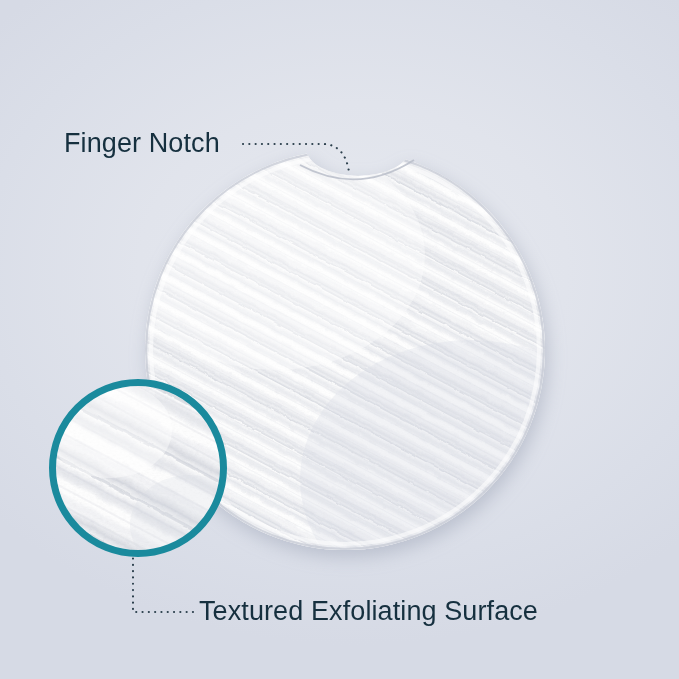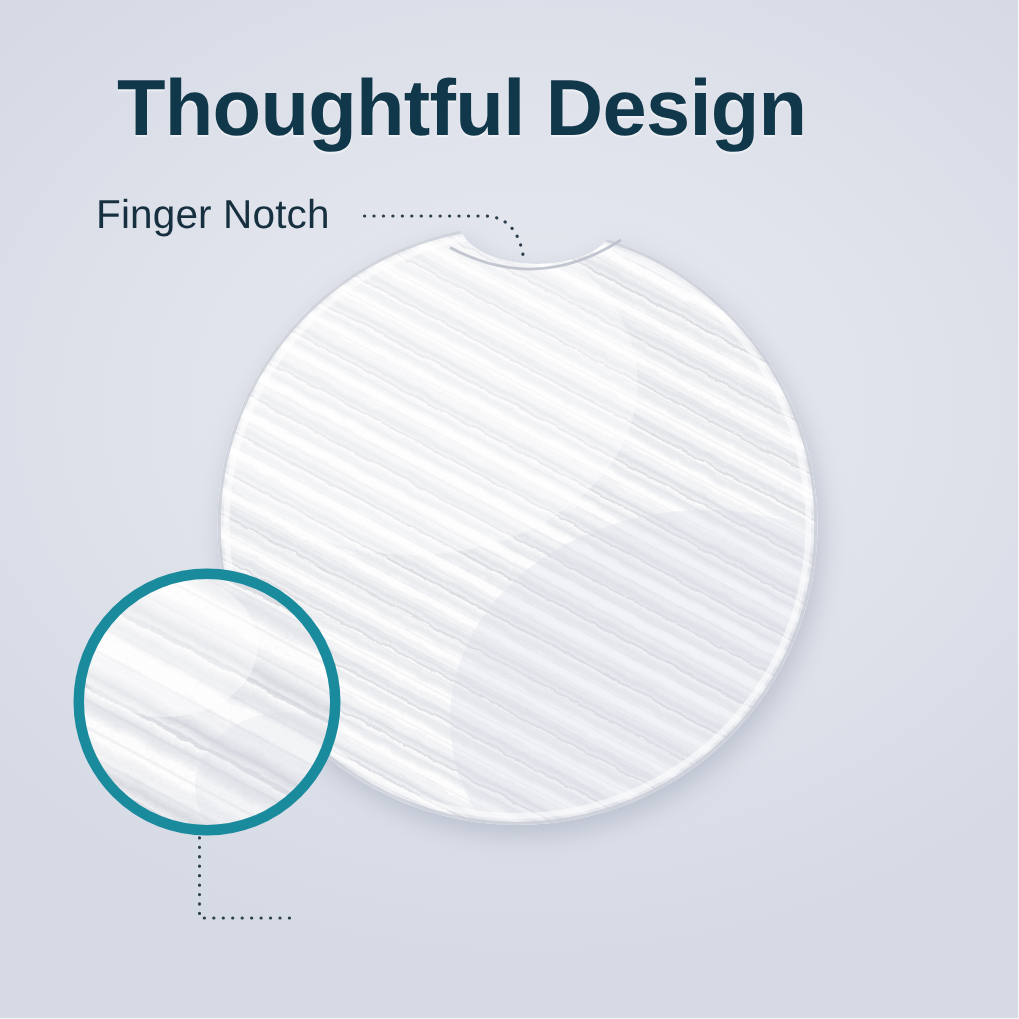--- a/index.html
+++ b/index.html
@@ -211,18 +211,18 @@
     <circle cx="138" cy="468" r="85.5" fill="none" stroke="#1a8a9d" stroke-width="7"></circle>
   </svg>
 
   <svg class="layer" id="leader-layer" viewBox="0 0 679 679">
 
     <path class="leader" d="M 243 144 L 324 144 Q 345 145 349 172"></path>
 
     <path class="leader" d="M 193 612 L 133 612 L 133 556"></path>
   </svg>
 
-  <div id="title">Thoughtful Design</div>
 
   <div class="callout-label" id="label-finger-notch">Finger Notch</div>
 
+  <div class="callout-label" id="label-textured">Textured Exfoliating Surface</div>
 
 </div>
 
 </body></html>

